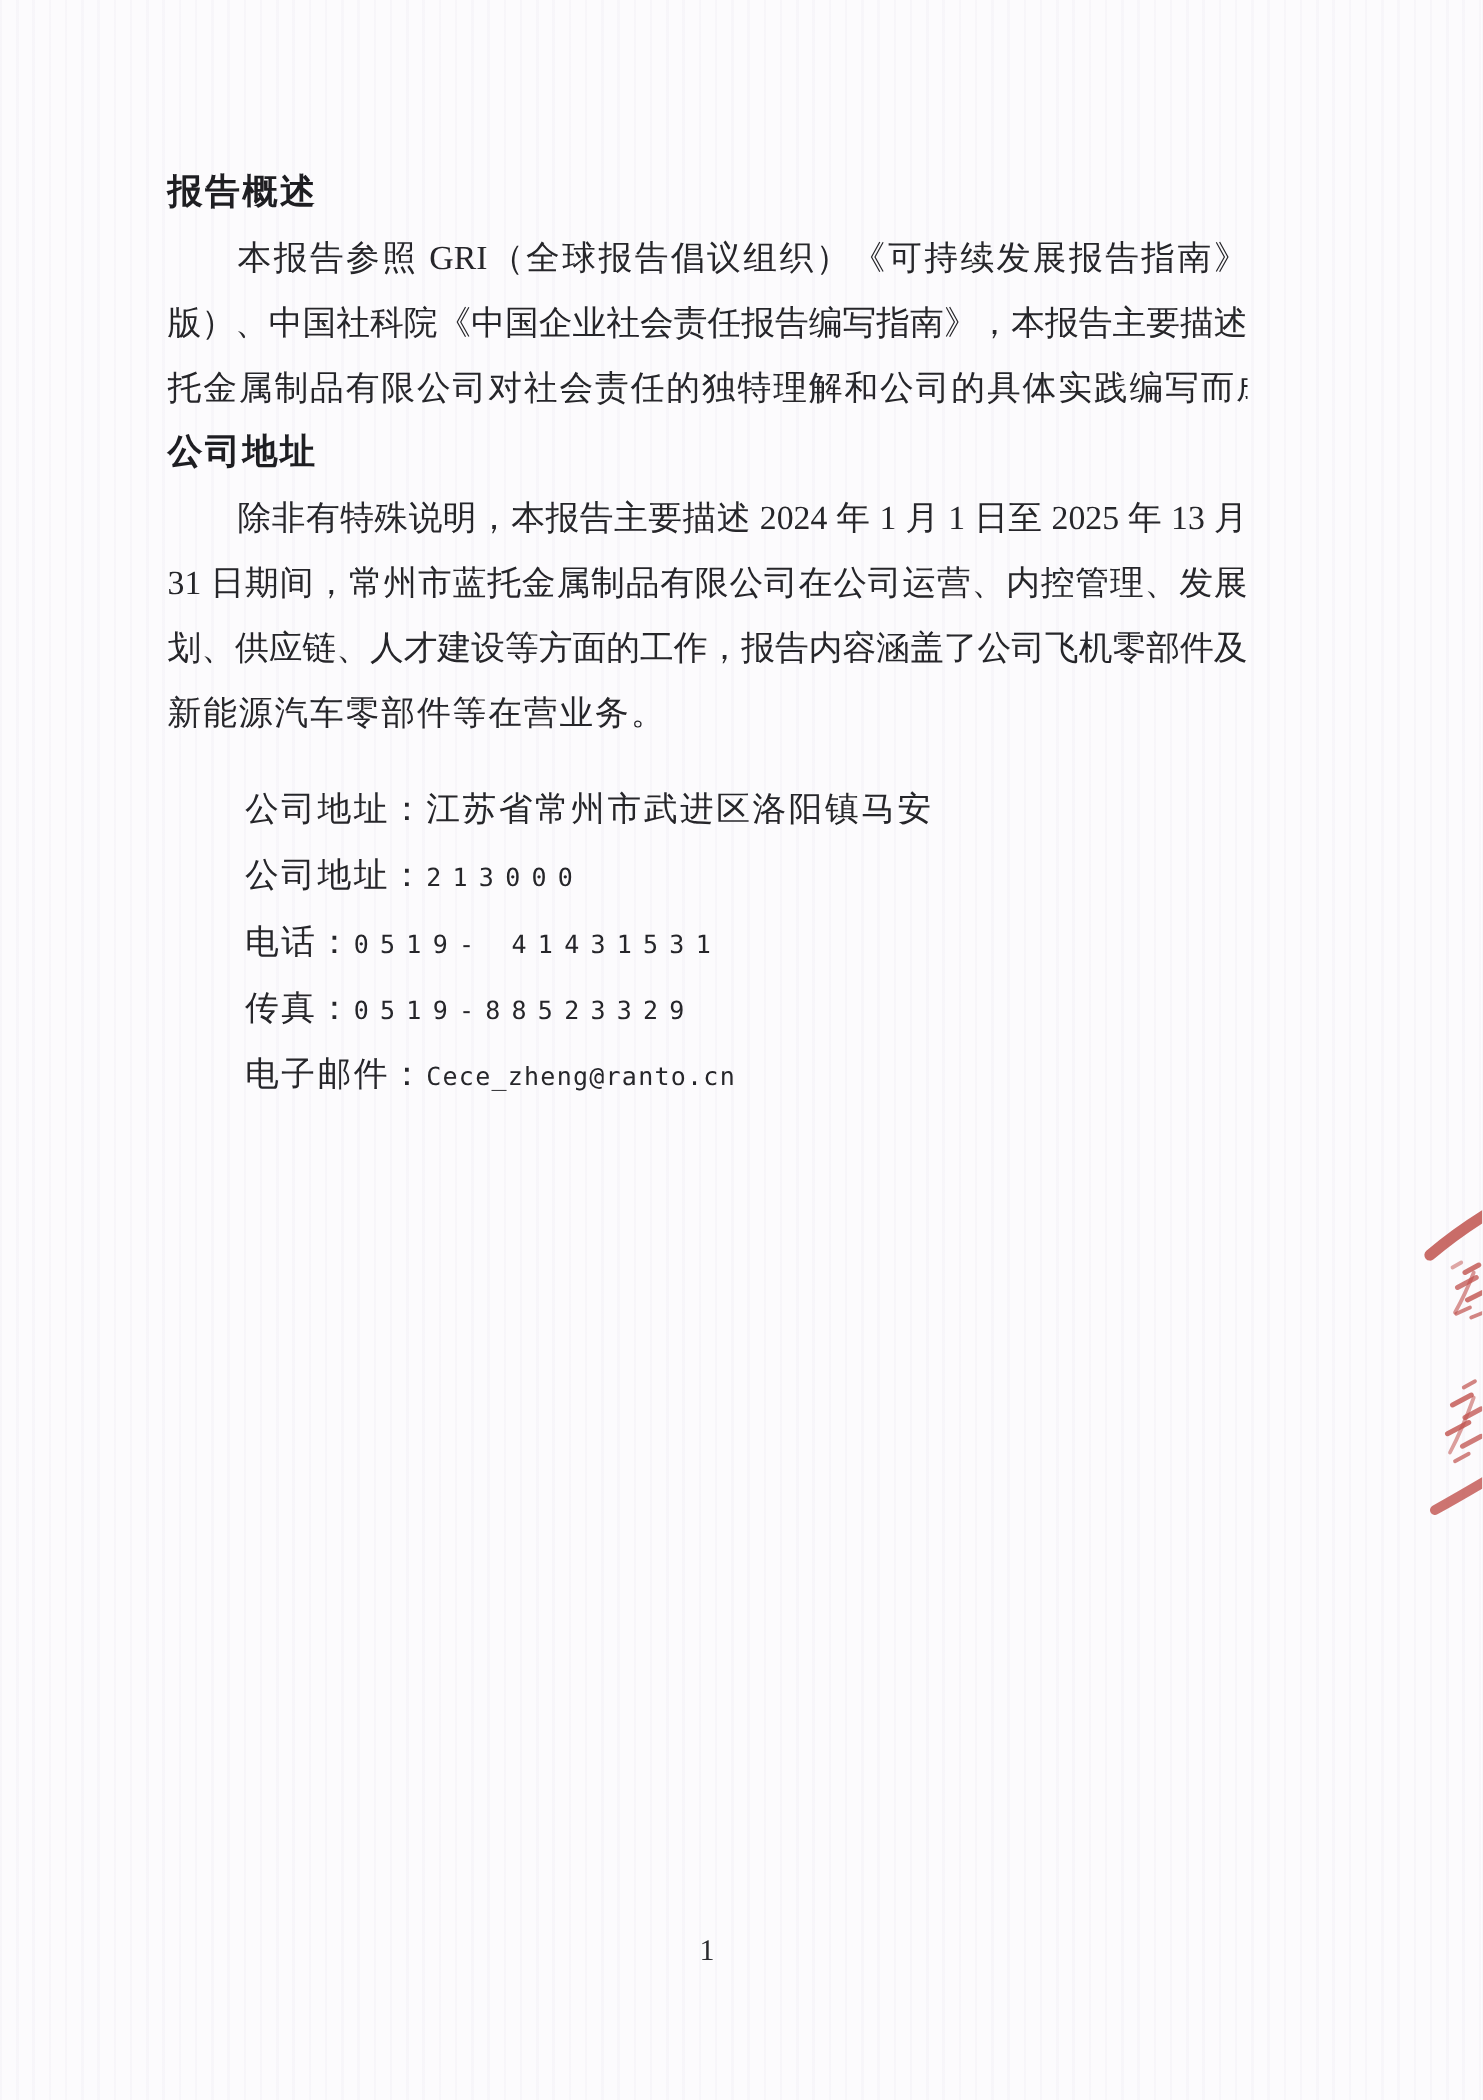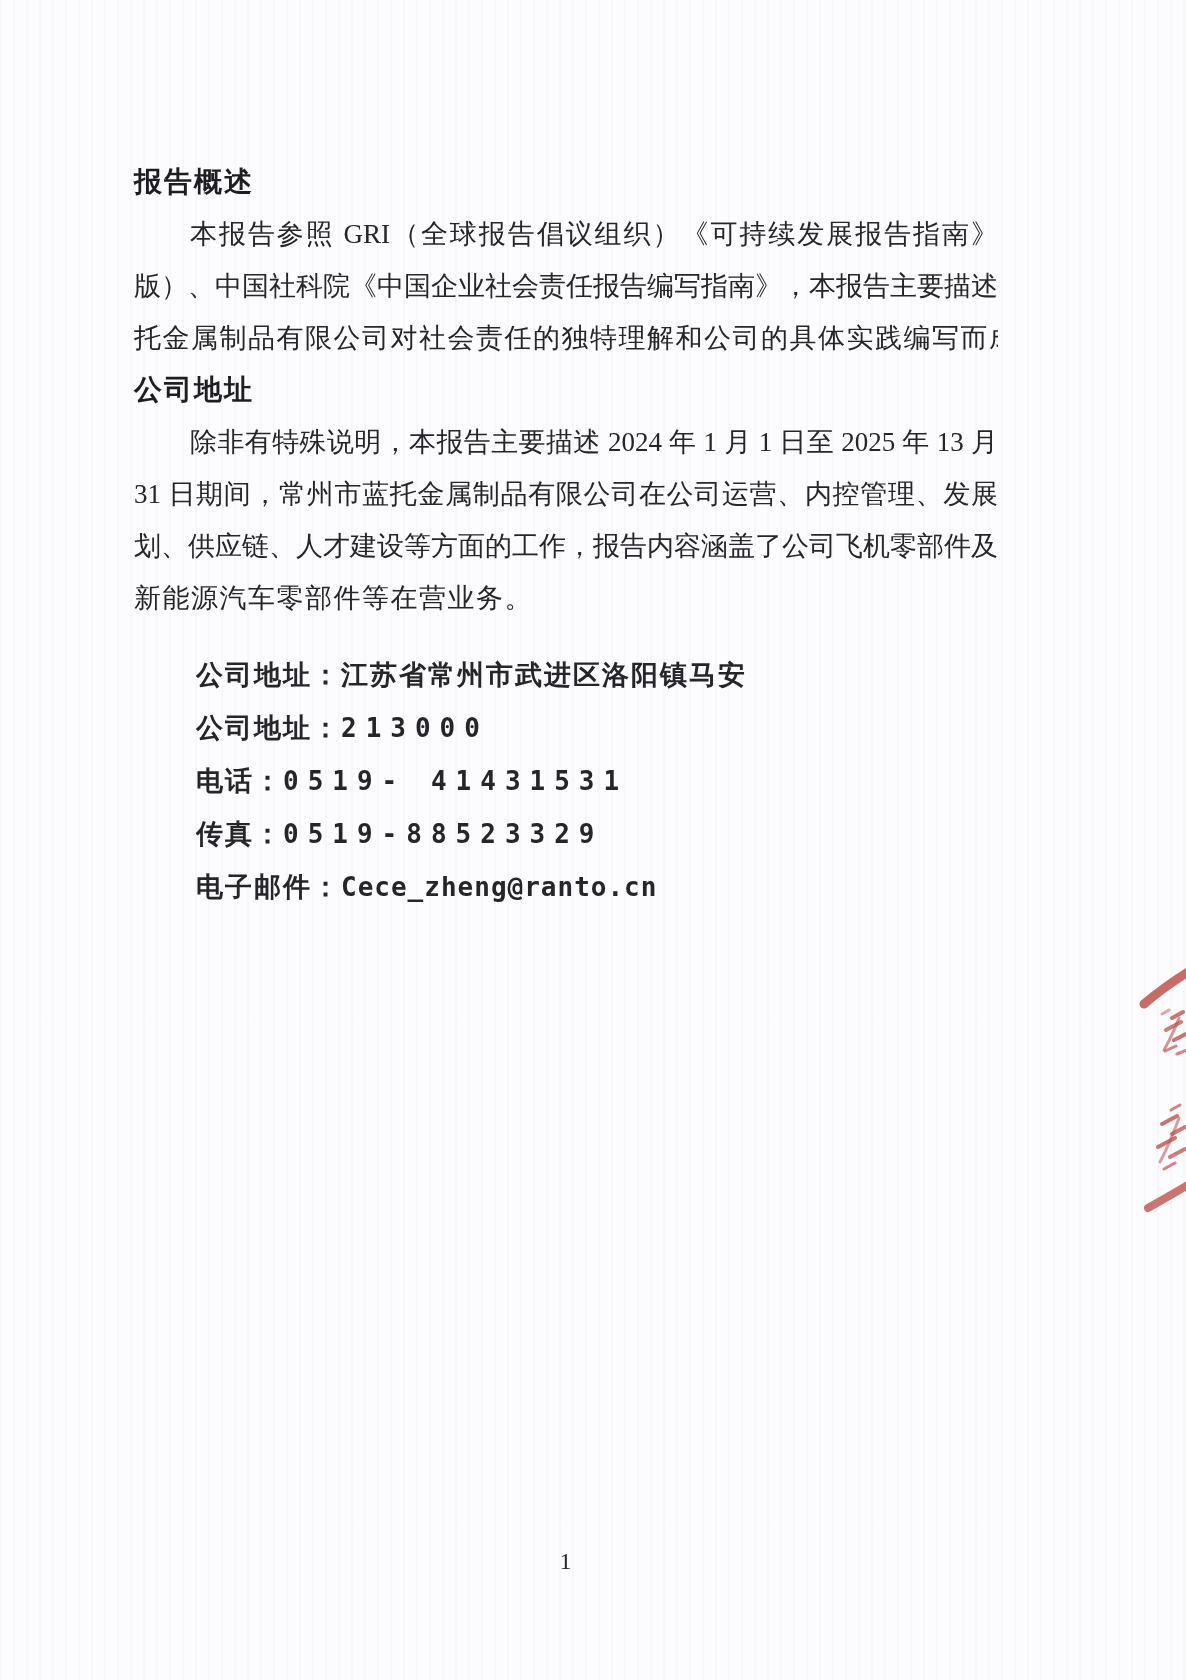--- a/index.html
+++ b/index.html
@@ -21,21 +21,20 @@
     position:absolute;inset:0;
     background:repeating-linear-gradient(90deg,
       rgba(160,150,185,0.05) 0px, rgba(160,150,185,0.05) 2px,
       rgba(0,0,0,0) 2px, rgba(0,0,0,0) 13px);
     pointer-events:none;
   }
   .content{
     position:absolute;
     left:134px;top:0;
     width:864px;
-    margin-top:28px;
   }
   .line{
     height:52px;
     line-height:52px;
     font-size:27px;
     overflow:hidden;
     white-space:nowrap;
     letter-spacing:1.5px;
   }
   .fill{
@@ -46,25 +45,25 @@
   }
   .indent{ text-indent:56px; }
   .heading{
     height:52px;line-height:52px;
     font-size:28px;
     font-weight:bold;
     letter-spacing:2px;
     color:#1e1e22;
   }
   .h-overview{ margin-top:128px; }
-  .contact{ margin-top:25px; padding-left:62px;font-weight:bold; }
+  .contact{ margin-top:25px; padding-left:62px; }
   .contact .line{ height:53px; line-height:53px; letter-spacing:2px; }
   .mono-val{
     font-family:"DejaVu Sans Mono","Liberation Mono",monospace;
-    font-size:26px;
+    font-size:20px;
   }
   .digits{ letter-spacing:9px; }
   .email{ letter-spacing:1px; }
   .page-number{
     position:absolute;
     left:134px;top:1548px;
     width:864px;
     text-align:center;
     font-size:24px;
     letter-spacing:1px;

